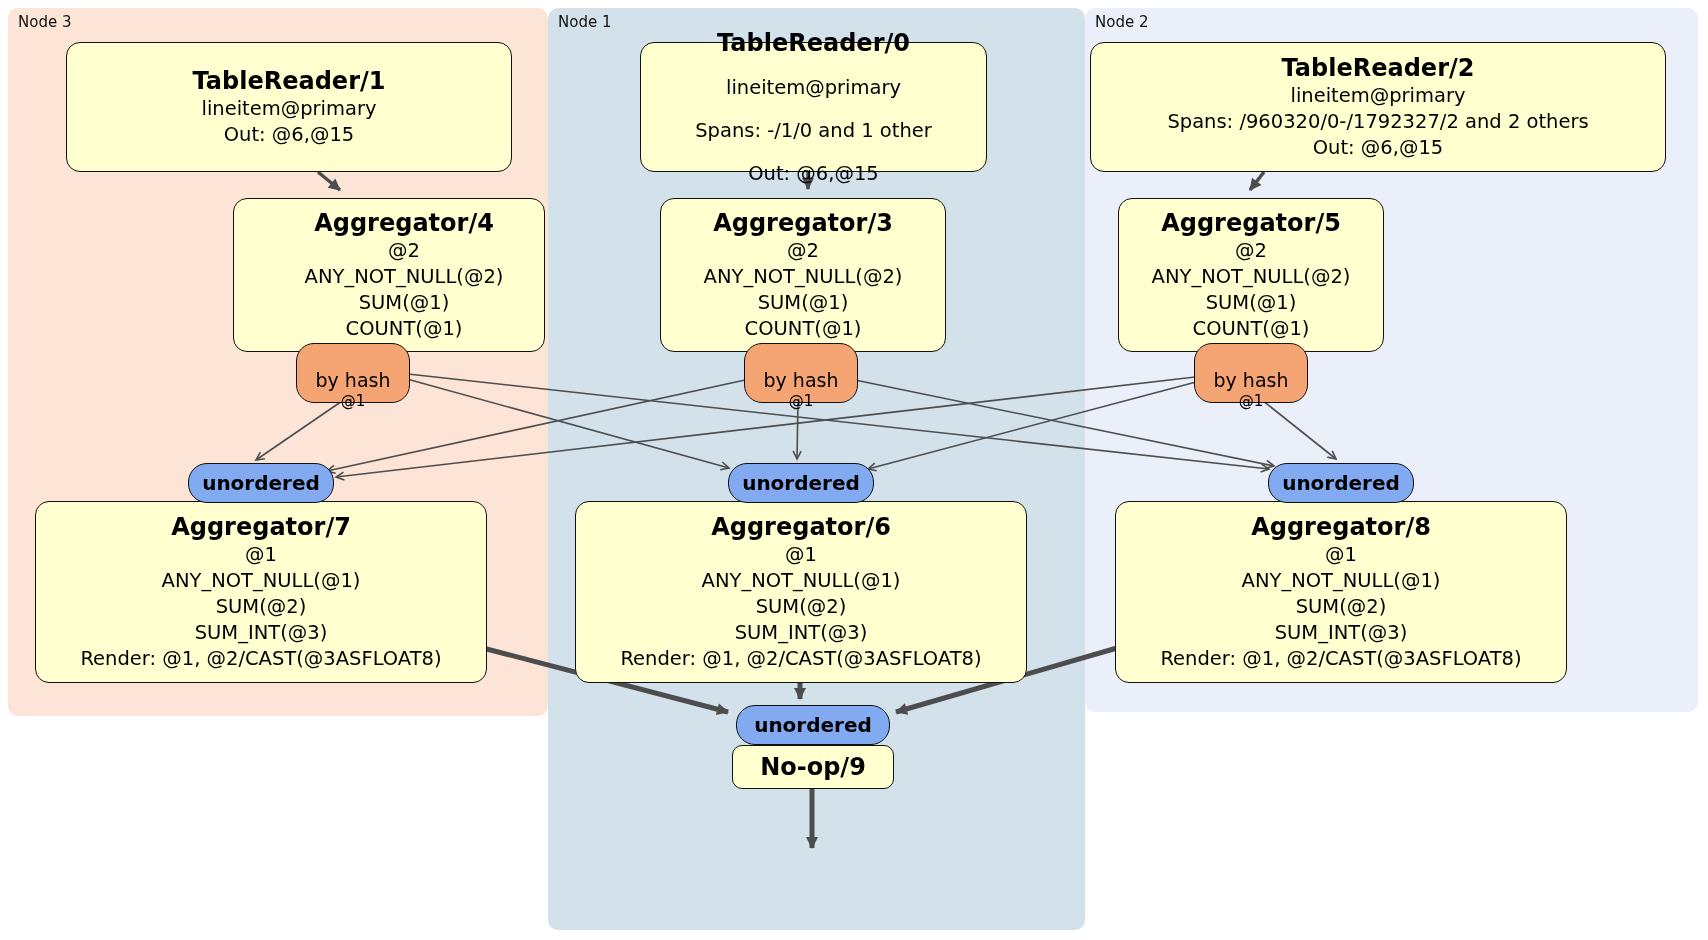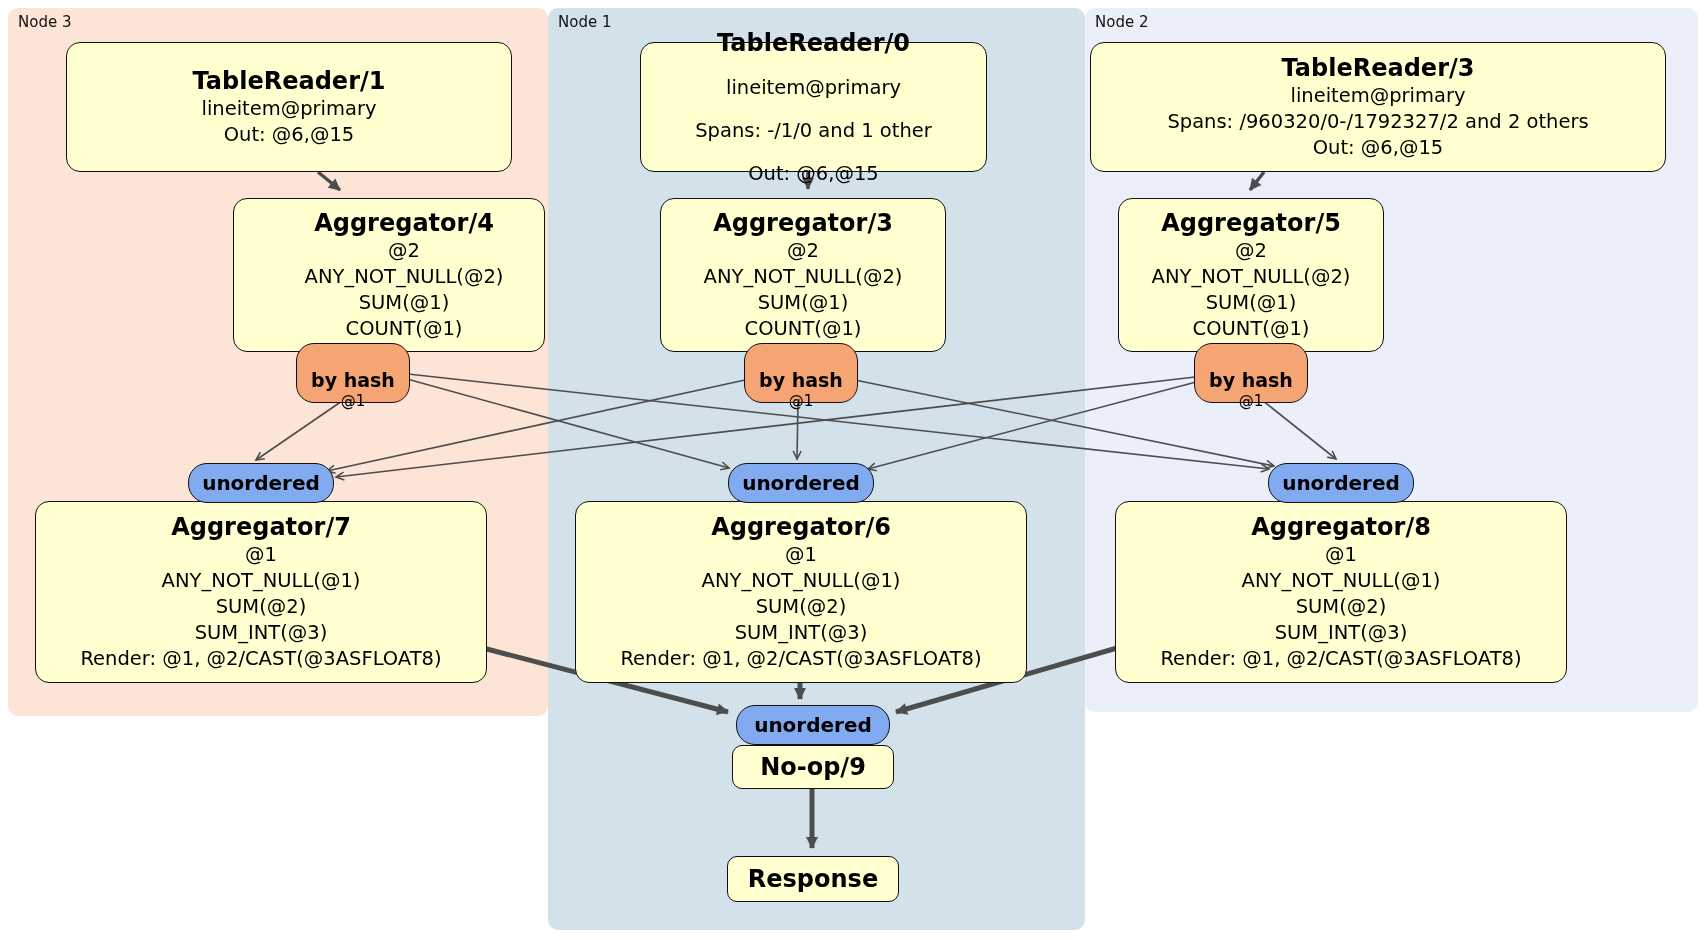--- a/index.html
+++ b/index.html
@@ -33,21 +33,21 @@
     border:1.8px solid #111;border-radius:10px;
     display:flex;justify-content:center;align-items:center;
     font-size:24px;font-weight:bold;white-space:nowrap;
   }
   .hash-router{
     position:absolute;z-index:3;background:var(--router-hash-fill,#f5a573);
     border:1.6px solid #111;border-radius:18px;
     display:flex;flex-direction:column;justify-content:center;align-items:center;
     text-align:center;
   }
-  .hash-router .hl{font-size:19px;font-weight:bold;line-height:24px;margin-top:32px;}
+  .hash-router .hl{font-size:19px;font-weight:normal;line-height:24px;margin-top:32px;}
   .hash-router .hs{font-size:15px;line-height:18px;}
   .sync{
     position:absolute;z-index:3;background:var(--router-unordered-fill,#82aaf0);
     border:1.6px solid #111;border-radius:19px;
     display:flex;justify-content:center;align-items:center;
     font-size:20px;font-weight:bold;white-space:nowrap;
   }
 </style>
 </head>
 <body>
@@ -100,21 +100,21 @@
     <div class="l">lineitem@primary</div>
     <div class="l">Out: @6,@15</div>
   </div>
   <div class="proc" style="left:640px;top:42px;width:345px;height:128px;gap:17px;">
     <div class="t">TableReader/0</div>
     <div class="l">lineitem@primary</div>
     <div class="l">Spans: -/1/0 and 1 other</div>
     <div class="l">Out: @6,@15</div>
   </div>
   <div class="proc" style="left:1090px;top:42px;width:574px;height:128px;">
-    <div class="t">TableReader/3</div>
+    <div class="t">TableReader/2</div>
     <div class="l">lineitem@primary</div>
     <div class="l">Spans: /960320/0-/1792327/2 and 2 others</div>
     <div class="l">Out: @6,@15</div>
   </div>
 
   <div class="proc" style="left:233px;top:198px;width:280px;height:152px;padding-left:30px;">
     <div class="t">Aggregator/4</div>
     <div class="l">@2</div>
     <div class="l">ANY_NOT_NULL(@2)</div>
     <div class="l">SUM(@1)</div>
@@ -182,17 +182,14 @@
     <div class="l">SUM_INT(@3)</div>
     <div class="l">Render: @1, @2/CAST(@3ASFLOAT8)</div>
   </div>
 
   <div class="sync" style="left:736px;top:705px;width:152px;height:38px;">
     <span>unordered</span>
   </div>
   <div class="minibox" style="left:732px;top:745px;width:160px;height:42px;">
     <span>No-op/9</span>
   </div>
-  <div class="minibox" style="left:727px;top:856px;width:170px;height:44px;">
-    <span>Response</span>
-  </div>
 
 </div>
 
 </body></html>

